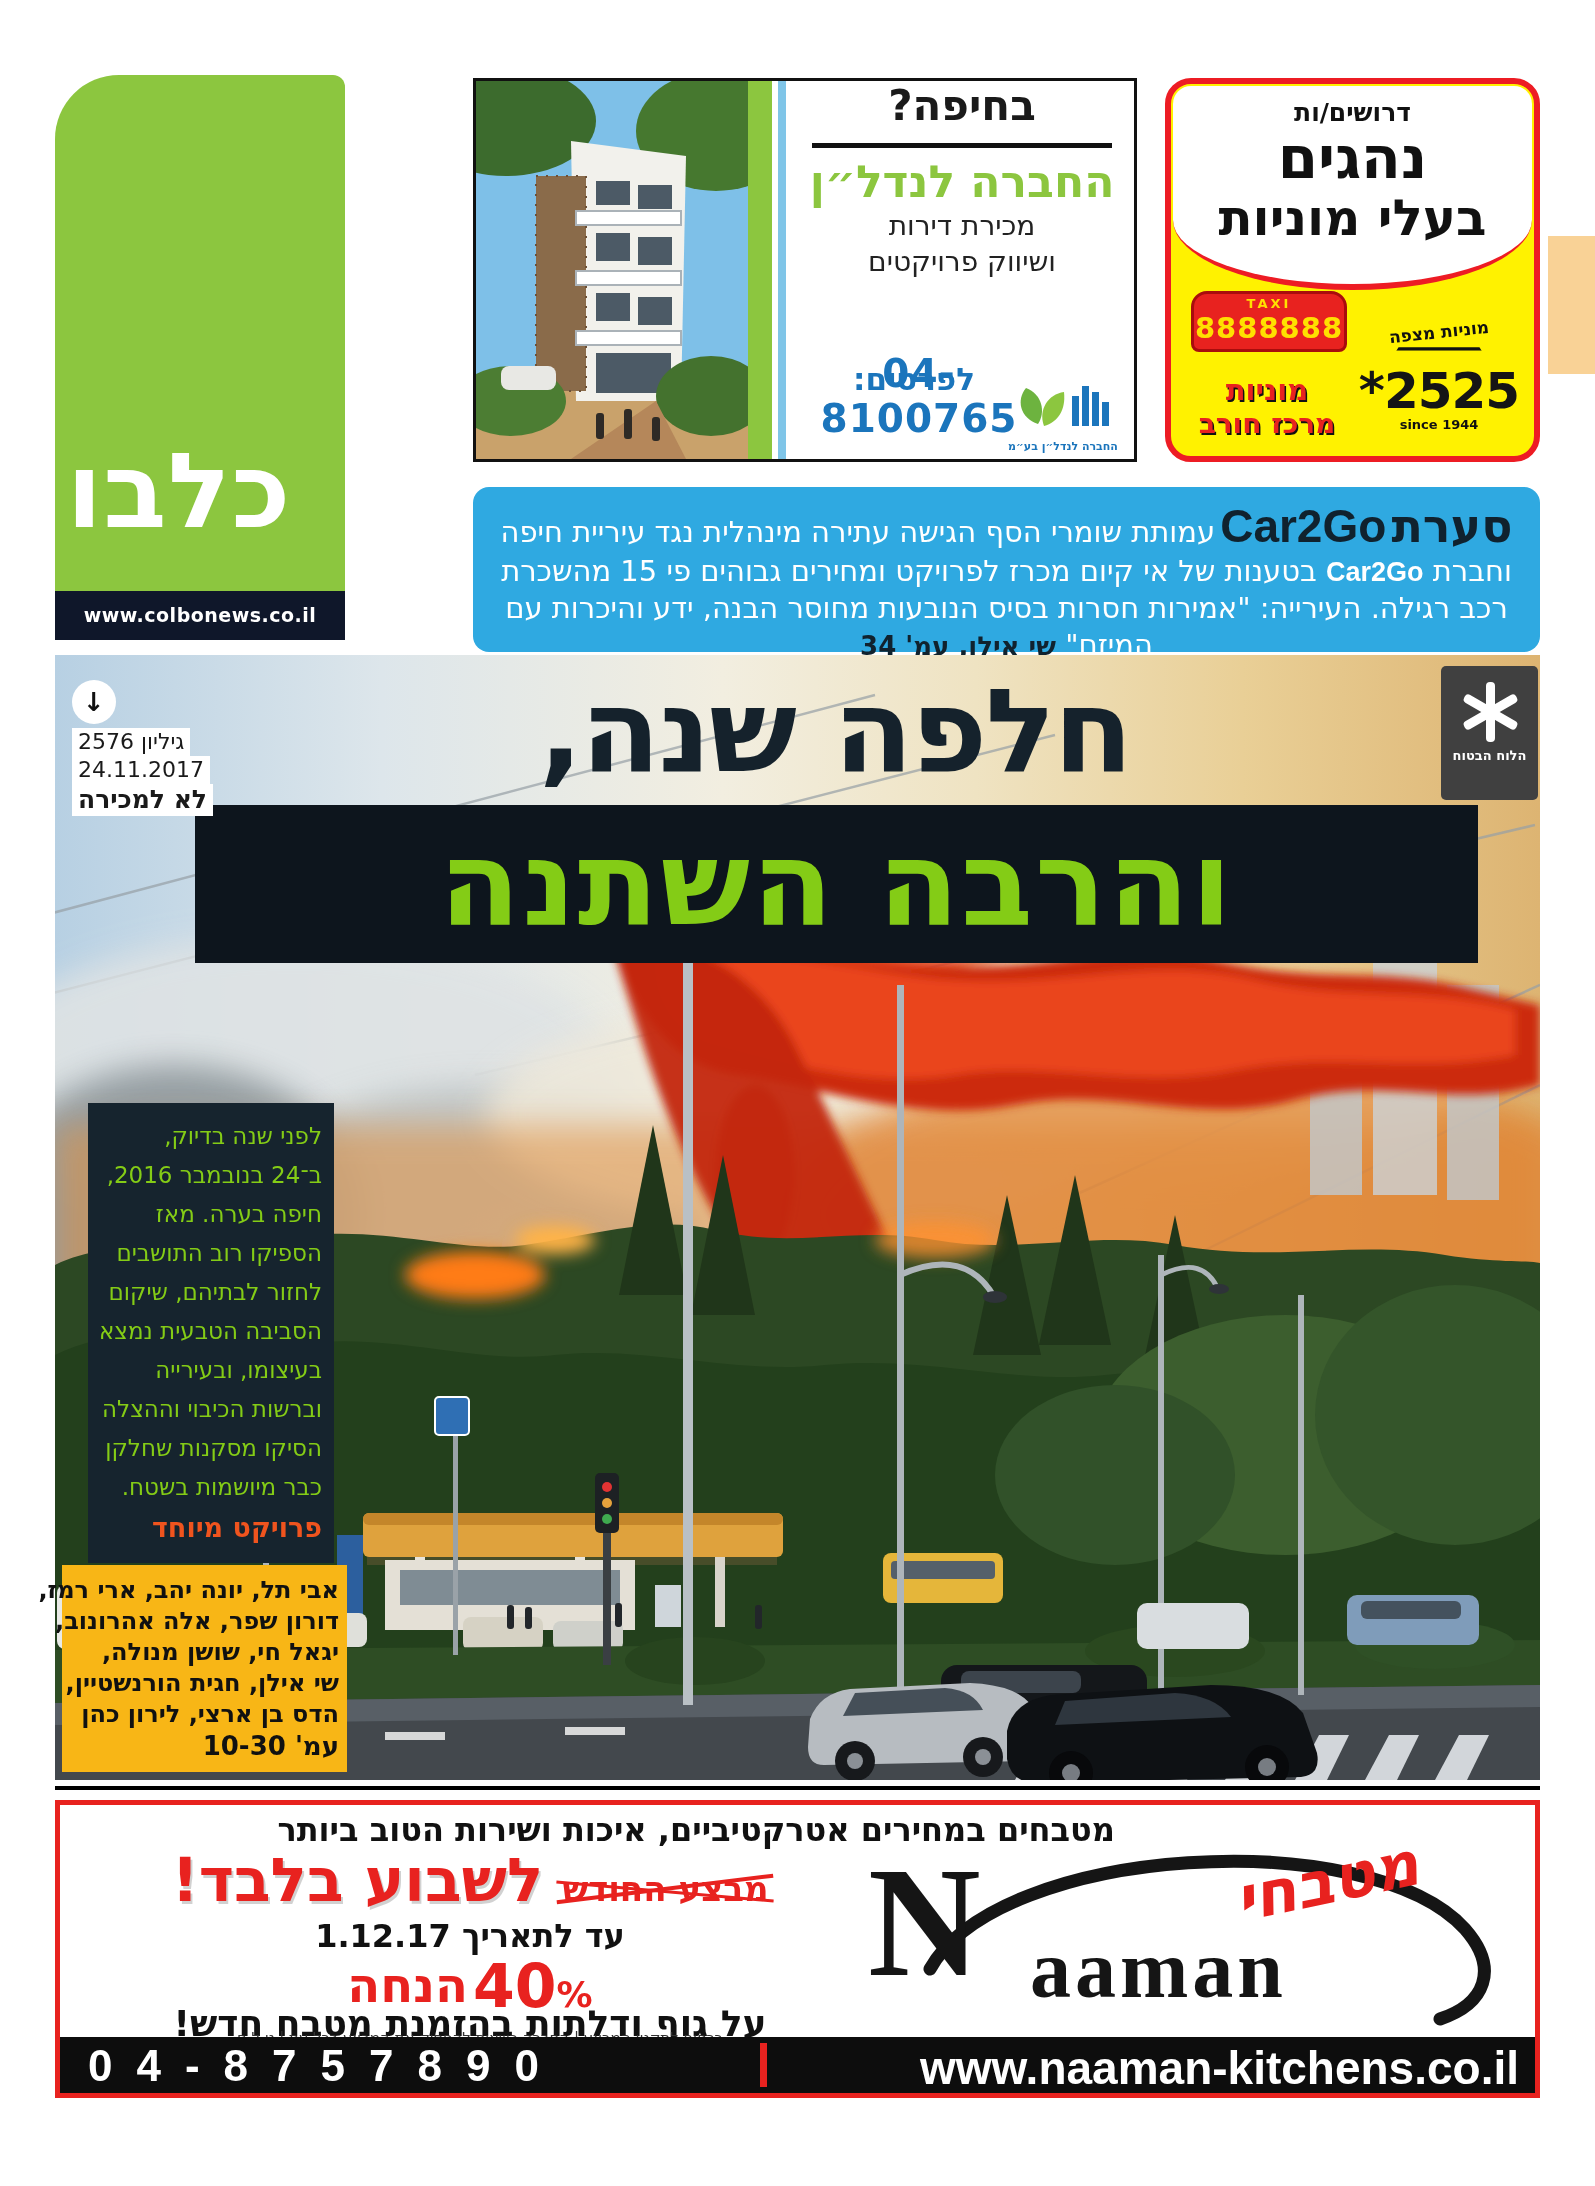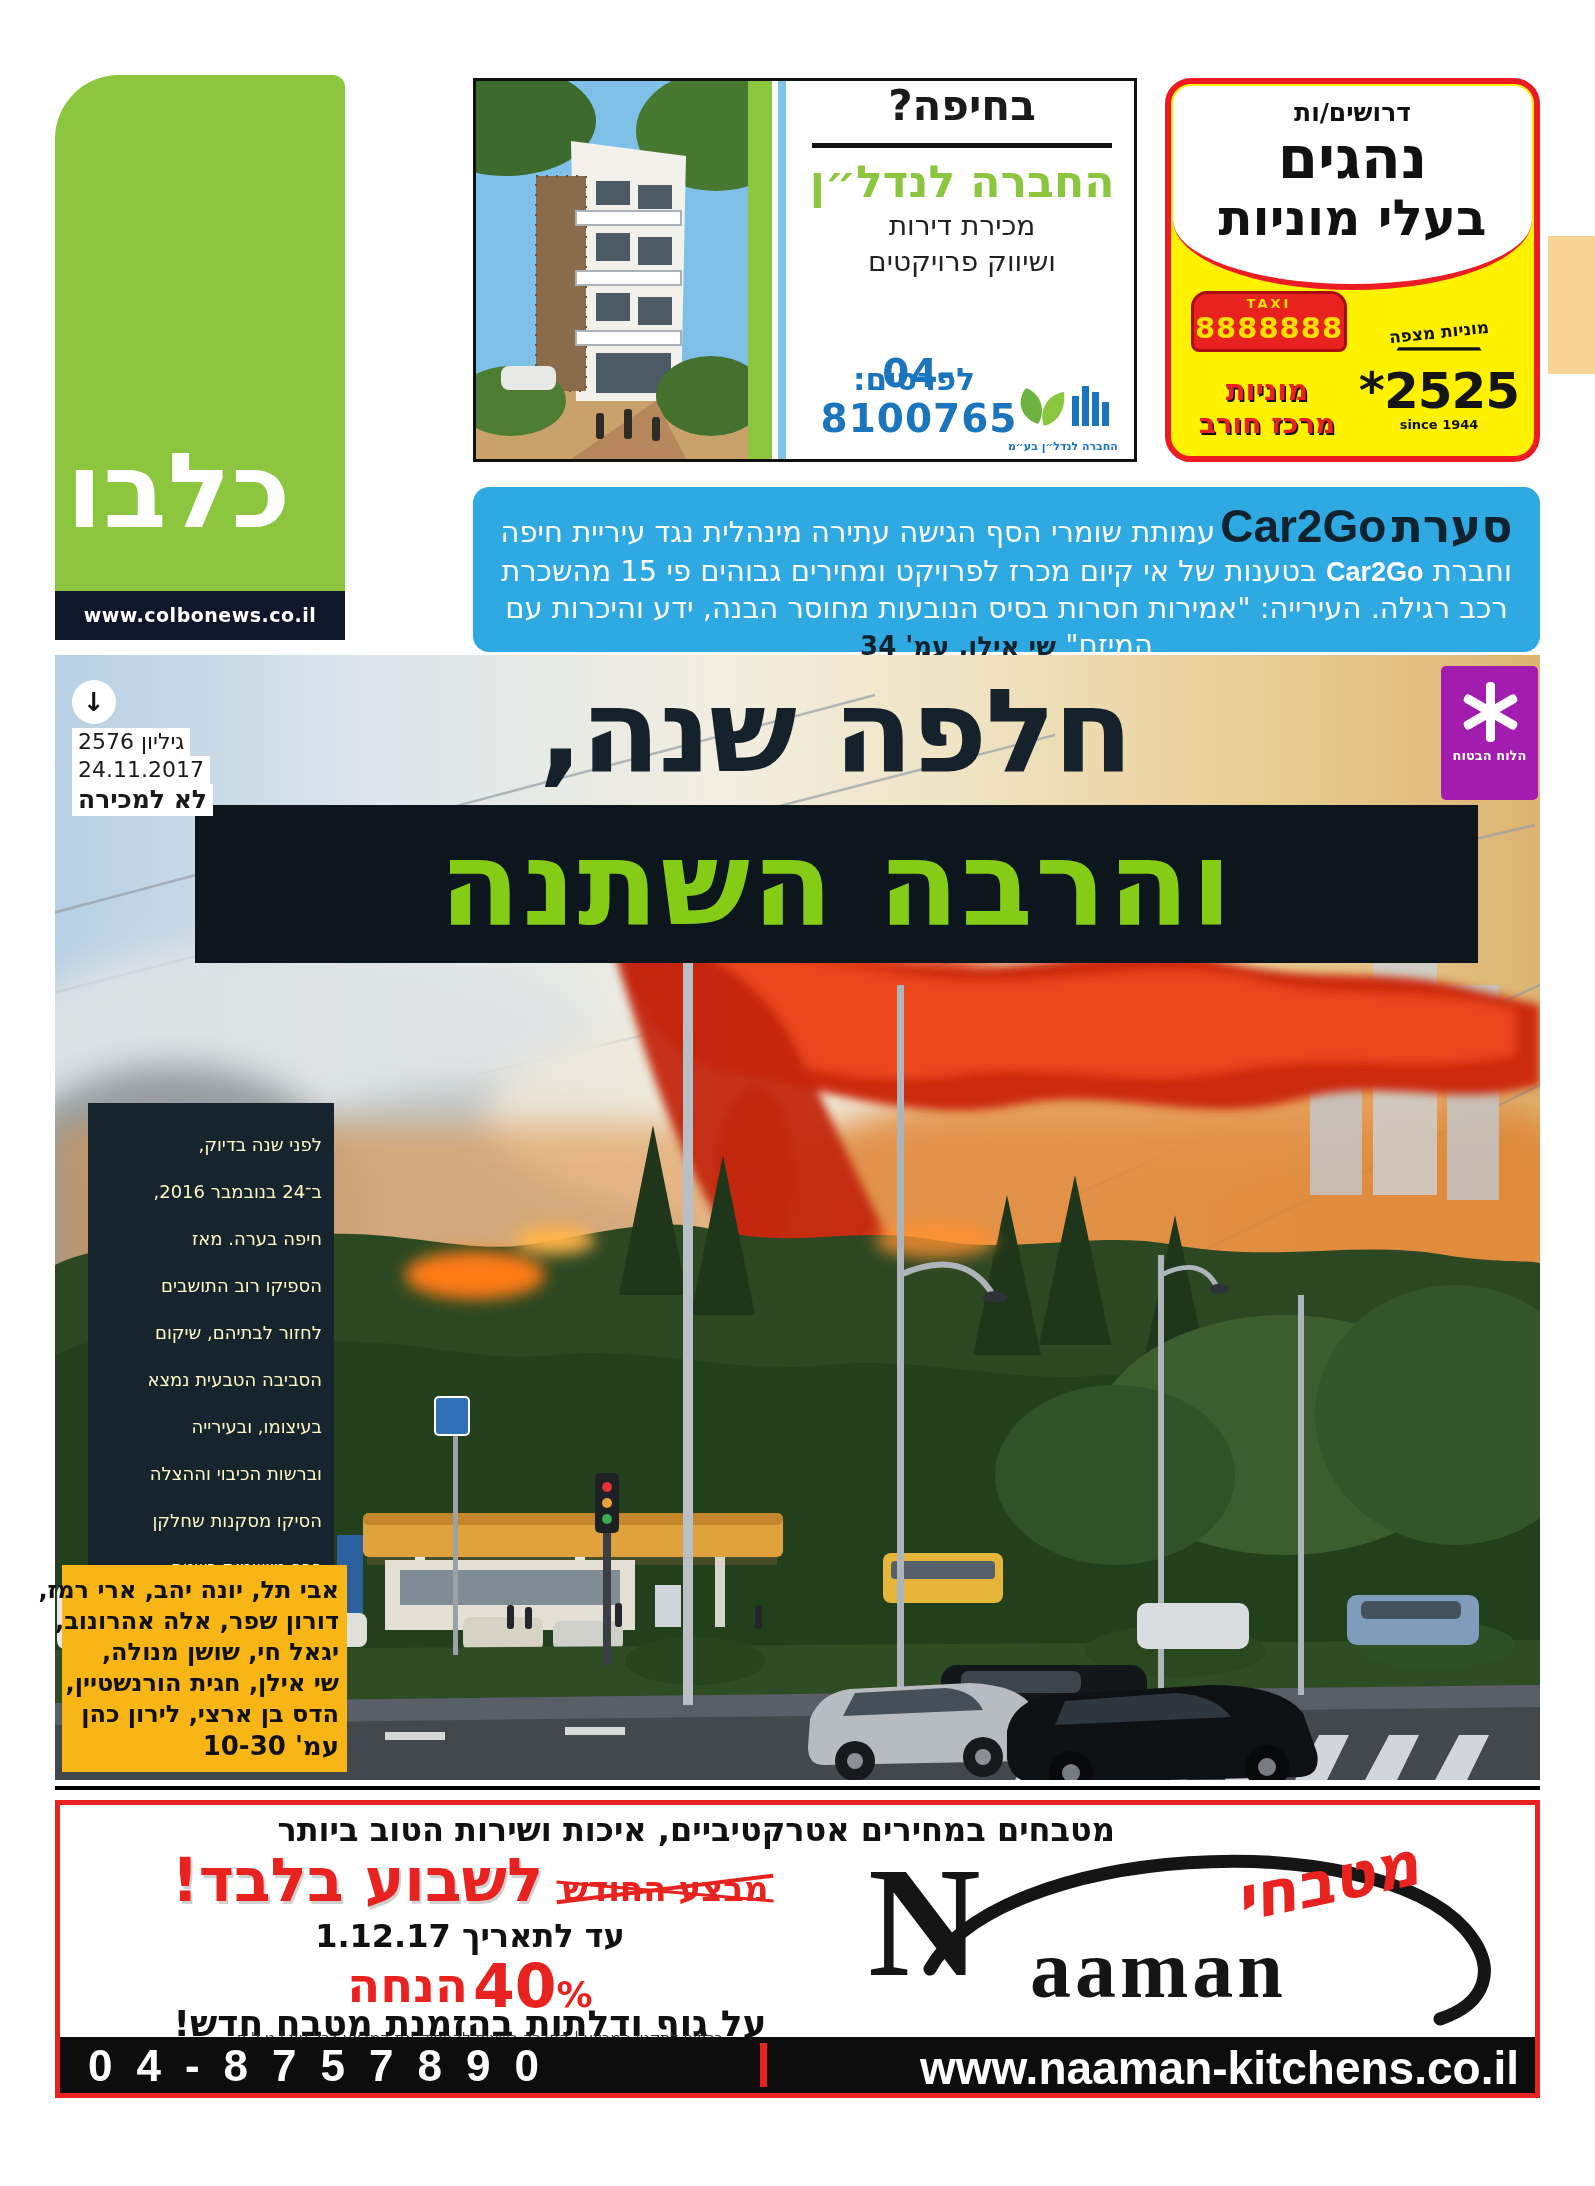--- a/index.html
+++ b/index.html
@@ -71,30 +71,30 @@
              font-size:116px;font-weight:800;letter-spacing:-2px;}
   .headline2{left:195px;top:805px;width:1283px;height:158px;background:#0d151d;text-align:center;}
   .headline2 span{display:inline-block;line-height:158px;font-size:118px;font-weight:800;color:#84cc16;letter-spacing:2px;}
 
   .issue-badge{left:72px;top:680px;}
   .issue-circle{width:44px;height:44px;border-radius:50%;background:#fff;color:#111;text-align:center;
                 line-height:44px;font-size:26px;font-weight:800;margin-bottom:4px;}
   .issue-chip{display:table;background:#fff;color:#1a1a1a;font-size:22px;line-height:28px;padding:0 6px;}
   .issue-chip.bold{font-weight:800;font-size:25px;line-height:32px;}
 
-  .board-badge{left:1441px;top:666px;width:97px;height:134px;background:#a21caf;border-radius:5px;text-align:center;}
+  .board-badge{left:1441px;top:666px;width:97px;height:134px;background:#404040;border-radius:5px;text-align:center;}
   .asterisk{position:relative;width:60px;height:60px;margin:16px auto 6px auto;}
   .asterisk i{position:absolute;left:26px;top:0;width:9px;height:60px;background:#fff;border-radius:4px;}
   .asterisk i:nth-child(2){transform:rotate(60deg);}
   .asterisk i:nth-child(3){transform:rotate(120deg);}
   .board-label{color:#fff;font-size:13px;font-weight:800;}
 
   .standfirst{left:88px;top:1103px;width:246px;background:#16242e;box-sizing:border-box;
               padding:14px 12px;text-align:right;}
-  .standfirst .line{color:#fef9c3;font-size:18px;line-height:39px;white-space:nowrap;margin-top:8px;}
+  .standfirst .line{color:#84cc16;font-size:23px;line-height:39px;white-space:nowrap;}
   .kicker{color:#f0541e;font-size:27px;font-weight:800;line-height:42px;white-space:nowrap;}
 
   .credits{left:62px;top:1565px;width:285px;background:#f8b616;box-sizing:border-box;
            padding:10px 8px;text-align:right;}
   .credits .line{color:#111;font-size:24px;font-weight:800;line-height:31px;white-space:nowrap;}
   .credits .pages{color:#111;font-size:26px;font-weight:800;line-height:32px;}
 
   .divider{left:55px;top:1786px;width:1485px;height:4px;background:#000;}
 
   

